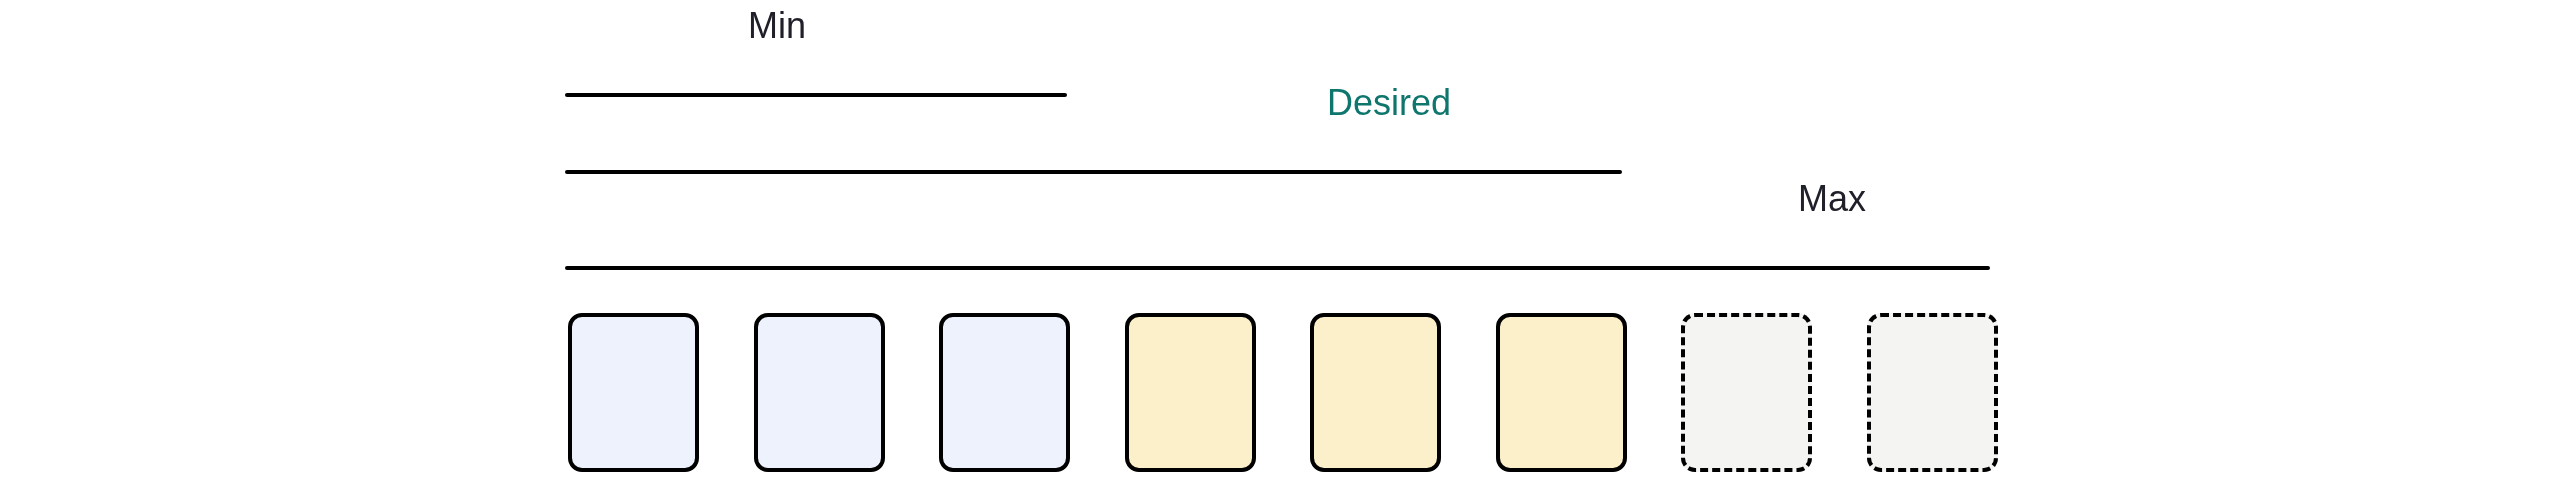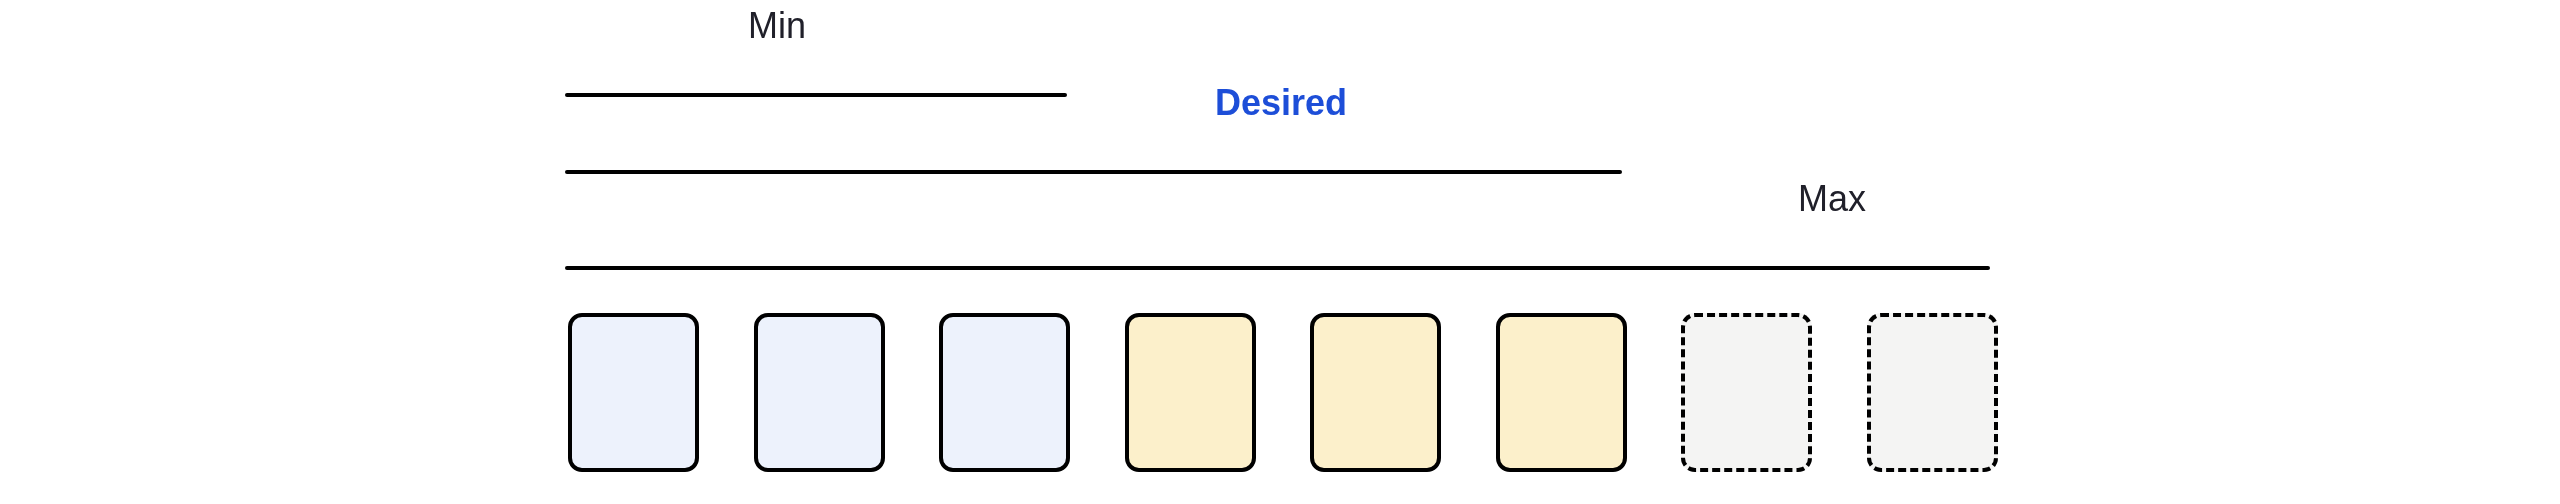--- a/index.html
+++ b/index.html
@@ -32,21 +32,21 @@
     box-sizing: border-box;
   }
 </style>
 </head>
 <body>
 
 <div class="canvas" id="canvas" style="background: rgb(255, 255, 255);">
 
   <span class="cap-label" style="left: 777px; top: 8px; color: rgb(32, 32, 42);">Min</span>
 
-  <span class="cap-label" style="left: 1281px; top: 85px; color: #1d4ed8; font-weight: bold;">Desired</span>
+  <span class="cap-label" style="left: 1389px; top: 85px; color: #0f766e;">Desired</span>
 
   <span class="cap-label" style="left: 1796px; top: 181px; color: rgb(32, 32, 42); margin-left: 36px;">Max</span>
 
   <div class="cap-line" style="left: 565px; top: 93px; width: 502px; background: rgb(0, 0, 0);"></div>
 
   <div class="cap-line" style="left: 565px; top: 170px; width: 1057px; background: rgb(0, 0, 0);"></div>
 
   <div class="cap-line" style="left: 565px; top: 266px; width: 1425px; background: rgb(0, 0, 0);"></div>
 
   <div id="instance-row">

